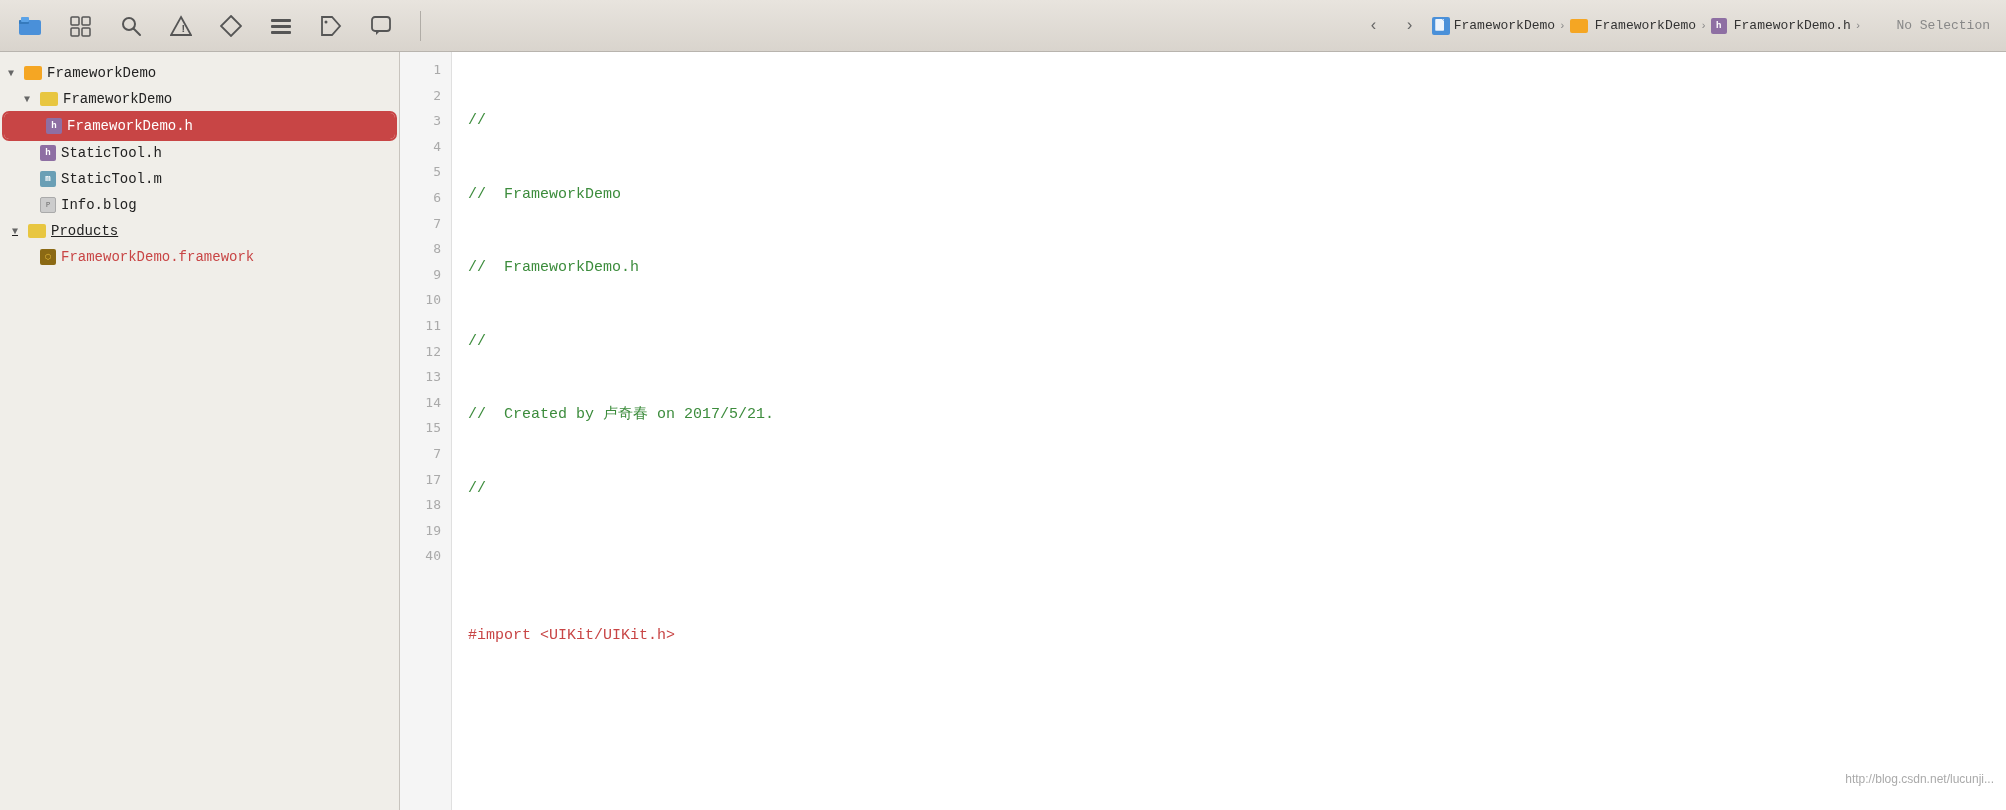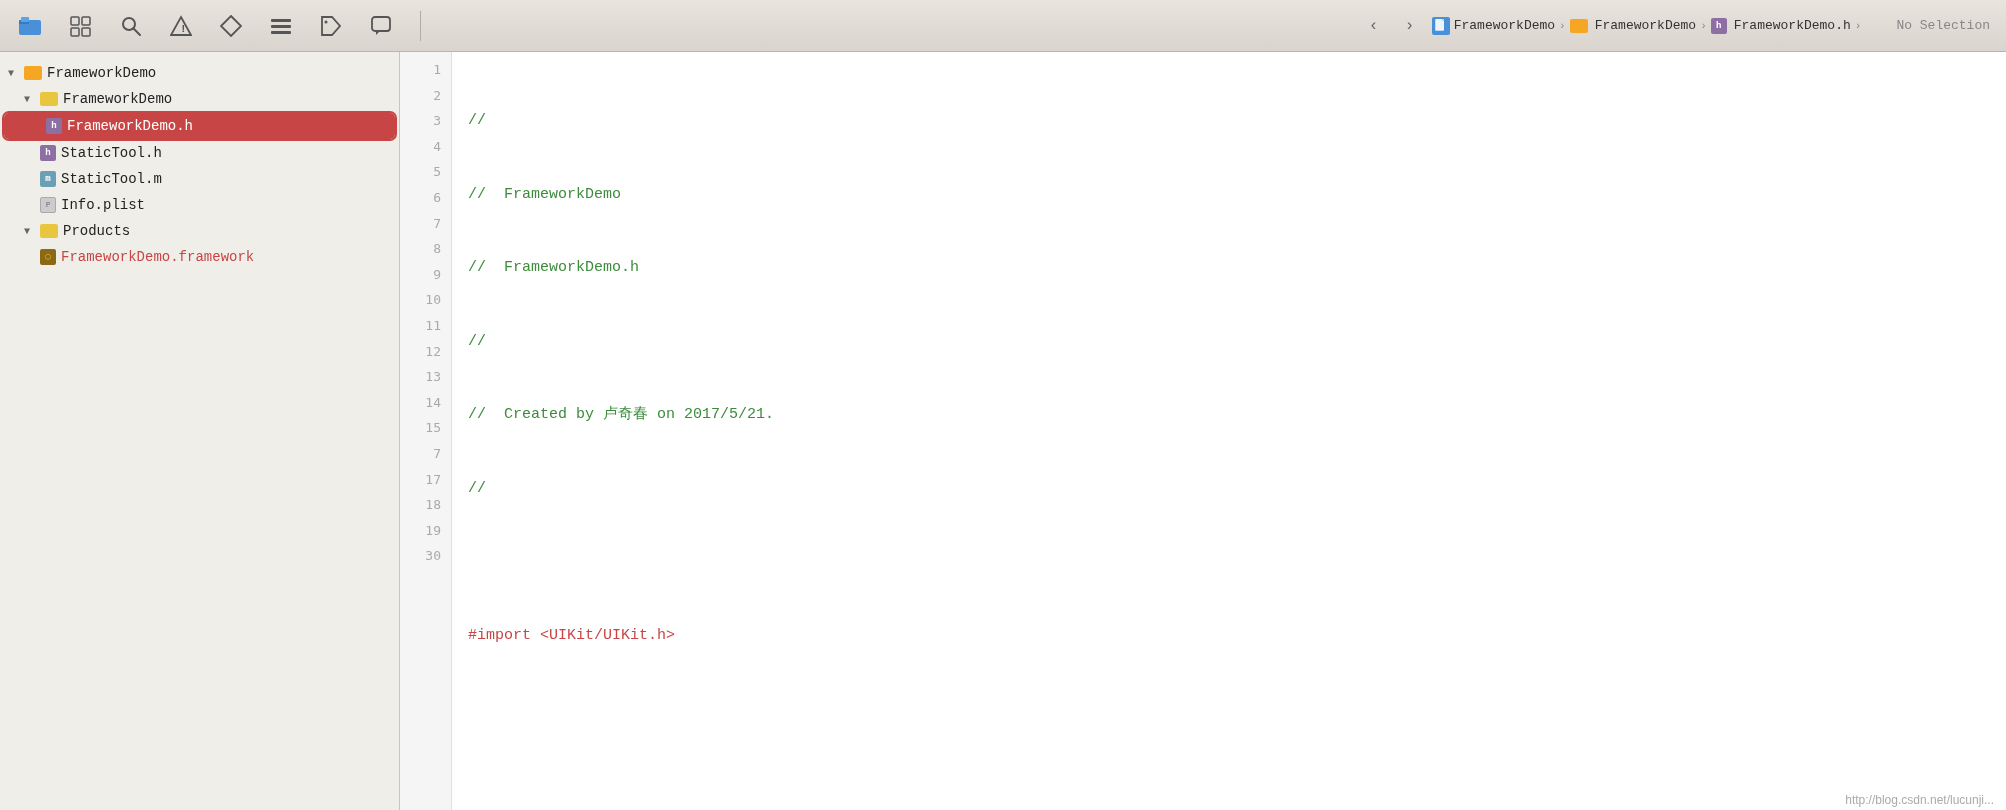--- a/index.html
+++ b/index.html
@@ -281,21 +281,21 @@
       font-family: 'Menlo', 'Monaco', 'Courier New', monospace;
       font-size: 15px;
     }
 
     
     .c-comment { color: #3c8c3c; }
     .c-preprocessor { color: #c84545; }
 
     .watermark {
       position: fixed;
-      bottom: 3px;
+      bottom: 24px;
       right: 12px;
       font-size: 12px;
       color: #aaa;
       font-family: Arial, sans-serif;
     }
   </style>
 </head>
 <body>
 
 <div class="toolbar">
@@ -412,24 +412,24 @@
       <span class="item-label">StaticTool.h</span>
     </div>
 
     <div class="tree-item" style="padding-left:40px;">
       <div class="file-icon-m">m</div>
       <span class="item-label">StaticTool.m</span>
     </div>
 
     <div class="tree-item" style="padding-left:40px;">
       <div class="file-icon-plist">P</div>
-      <span class="item-label">Info.plist</span>
-    </div>
-
-    <div class="tree-item" style="padding-left:24px;">
+      <span class="item-label">Info.blog</span>
+    </div>
+
+    <div class="tree-item" style="padding-left:12px;text-decoration:underline;">
       <span class="toggle-arrow open"></span>
       <div class="file-icon-folder-yellow"></div>
       <span class="item-label">Products</span>
     </div>
 
     <div class="tree-item" style="padding-left:40px;">
       <div class="file-icon-framework">⬡</div>
       <span class="item-label red-text">FrameworkDemo.framework</span>
     </div>
 
@@ -450,21 +450,21 @@
         <span class="line-num">10</span>
         <span class="line-num">11</span>
         <span class="line-num">12</span>
         <span class="line-num">13</span>
         <span class="line-num">14</span>
         <span class="line-num">15</span>
         <span class="line-num">7</span>
         <span class="line-num">17</span>
         <span class="line-num">18</span>
         <span class="line-num">19</span>
-        <span class="line-num">30</span>
+        <span class="line-num">40</span>
       </div>
       <div class="code-content">
         <span class="code-line"><span class="c-comment">//</span></span>
         <span class="code-line"><span class="c-comment">//  FrameworkDemo</span></span>
         <span class="code-line"><span class="c-comment">//  FrameworkDemo.h</span></span>
         <span class="code-line"><span class="c-comment">//</span></span>
         <span class="code-line"><span class="c-comment">//  Created by 卢奇春 on 2017/5/21.</span></span>
         <span class="code-line"><span class="c-comment">//</span></span>
         <span class="code-line"> </span>
         <span class="code-line"><span class="c-preprocessor">#import &lt;UIKit/UIKit.h&gt;</span></span>

